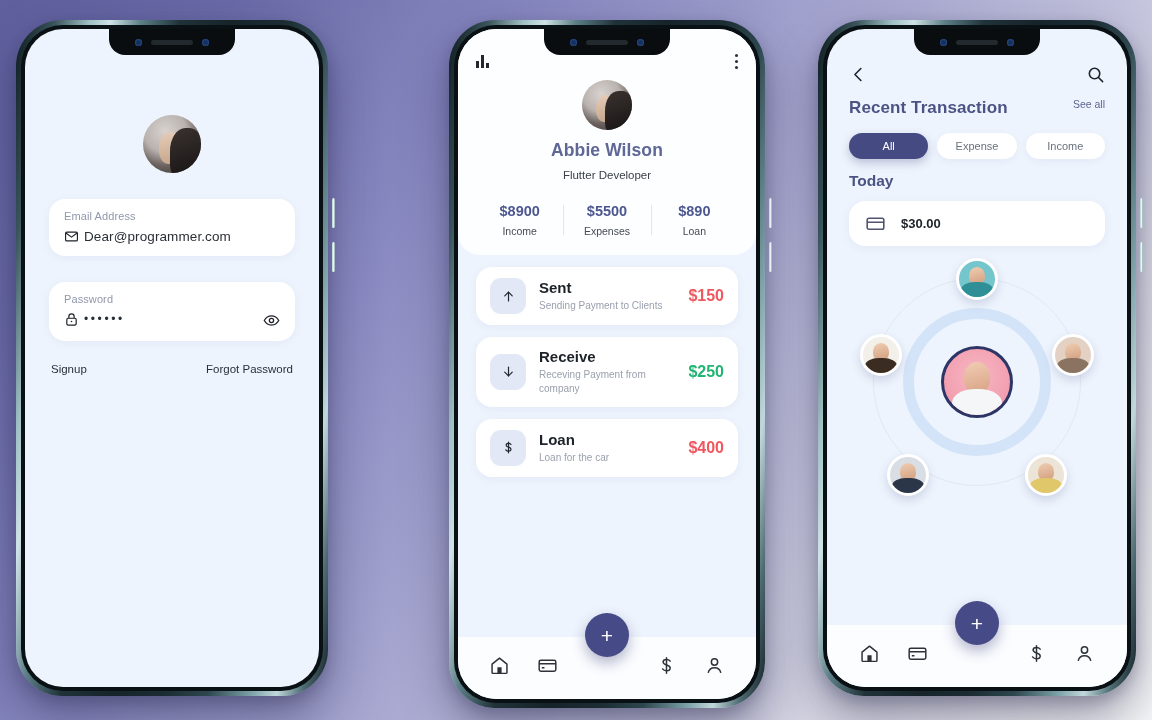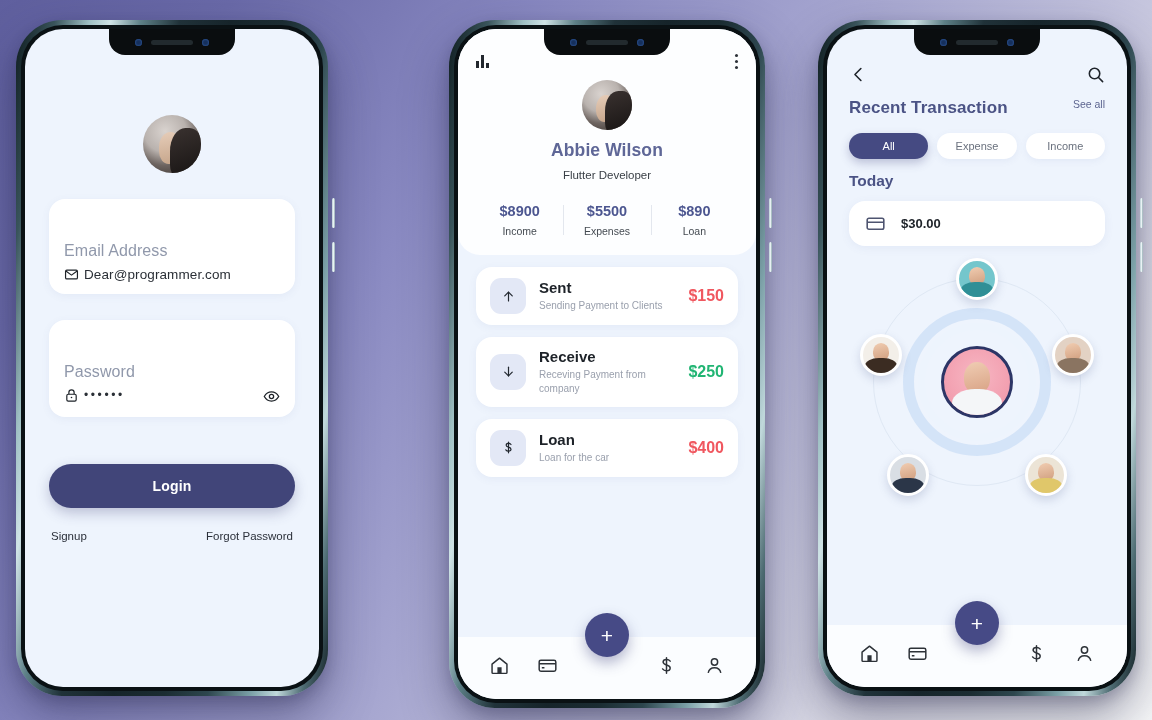--- a/index.html
+++ b/index.html
@@ -97,21 +97,21 @@
   }
 
   
   .p1-body { position: absolute; inset: 0; padding: 0 24px; }
   .p1-avatar { width: 58px; height: 58px; margin: 86px auto 0; }
   .field {
     background: #fff; border-radius: 16px; padding: 11px 15px 12px;
     margin-top: 26px;
     box-shadow: 0 2px 9px rgba(90,105,160,.07);
   }
-  .field-label { font-size: 16px; color: #9098ab; letter-spacing: .1px; margin-top: 32px; }
+  .field-label { font-size: 11px; color: #9098ab; letter-spacing: .1px; }
   .field-row { display: flex; gap: 5px; margin-top: 7px; }
   .field-row .ico { color: #1d2228; display: flex; flex: none; }
   .field-value { font-size: 13.5px; color: #2a2f36; letter-spacing: .1px; }
   .dots { letter-spacing: 2.6px; font-size: 12px; color: #2a2f36; }
   .eye { margin-left: auto; color: #1d2228; display: flex; cursor: pointer; }
   .login-btn {
     margin-top: 47px; height: 44px; border-radius: 24px;
     background: #414579; color: #fff;
     display: flex; align-items: center; justify-content: center;
     font-size: 14px; font-weight: 600; letter-spacing: .2px;
@@ -282,21 +282,20 @@
               <span class="dots">••••••</span>
               <span class="eye">
                 <svg width="17" height="17" viewBox="0 0 24 24" fill="none" stroke="#1d2228" stroke-width="1.8">
                   <path d="M1.8 12S5.5 5.6 12 5.6 22.2 12 22.2 12 18.5 18.4 12 18.4 1.8 12 1.8 12z"></path>
                   <circle cx="12" cy="12" r="3"></circle>
                 </svg>
               </span>
             </div>
           </div>
 
-          <div class="login-btn">Login</div>
 
           <div class="p1-links">
             <span>Signup</span>
             <span>Forgot Password</span>
           </div>
         </div>
       </div>
     </div>
   </div>
 

